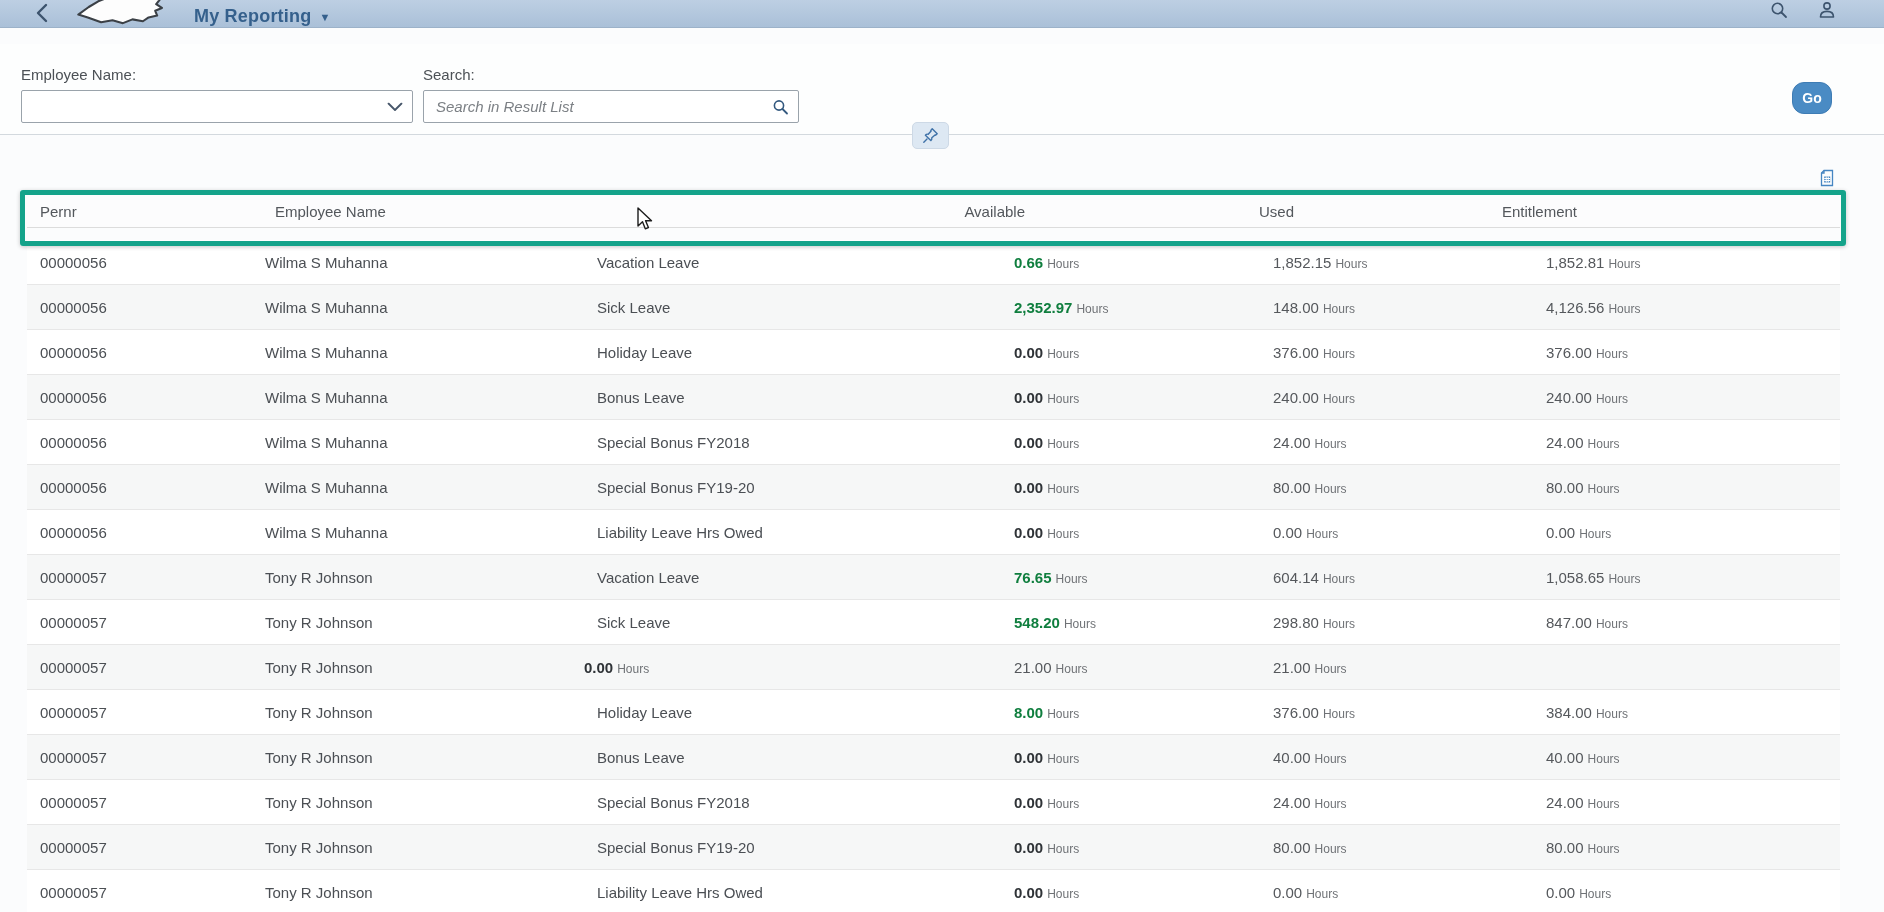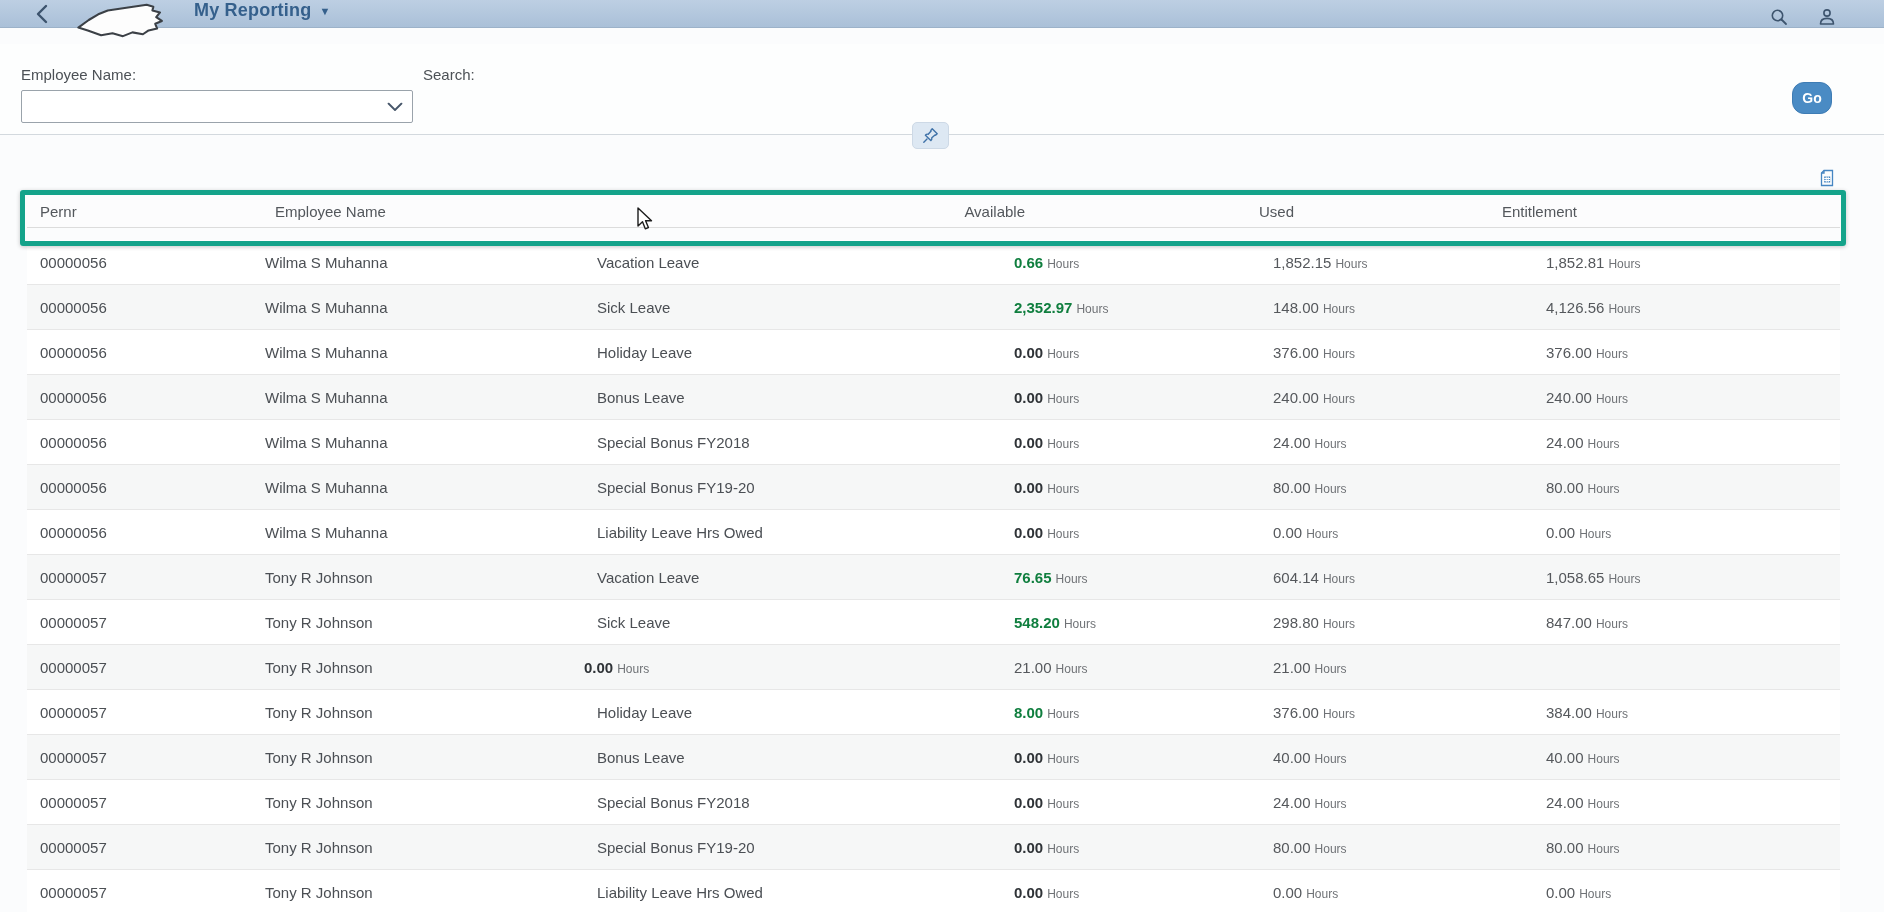--- a/index.html
+++ b/index.html
@@ -4,21 +4,21 @@
 <style>
   * { margin:0; padding:0; box-sizing:border-box; }
   html,body { width:1884px; height:912px; overflow:hidden; background:#fff;
               font-family:"Liberation Sans","DejaVu Sans",sans-serif; }
   .app { position:relative; width:1884px; height:912px; background:#fbfcfd; }
 
   
   .shell { position:absolute; top:0; left:0; width:100%; height:28px;
            background:linear-gradient(#bdcfe3,#aac0d8);
            border-bottom:1px solid #97accO; border-bottom:1px solid #9cb2c9;
-           display:flex; align-items:flex-start; }
+           display:flex; align-items:flex-end; }
   .back-btn { background:none; border:none; cursor:pointer; margin-left:28px;
               width:28px; height:28px; display:flex; align-items:center; justify-content:center; }
   .logo { margin-left:18px; width:96px; height:40px; display:flex; align-items:center; }
   .title-wrap { margin-left:24px; display:flex; align-items:center; gap:8px; cursor:pointer; }
   .title-wrap .ttl { font-size:18px; font-weight:bold; color:#35608c; letter-spacing:.2px; }
   .title-wrap .caret { font-size:11px; color:#35608c; }
   .shell-spacer { flex:1; }
   .shell-icon-btn { background:none; border:none; cursor:pointer; width:34px; height:34px;
                     display:flex; align-items:center; justify-content:center; }
   .shell-icon-btn.search { margin-right:14px; }
@@ -126,20 +126,29 @@
         <input value="" style="">
         <span class="box-icon">
           <svg width="16" height="9" viewBox="0 0 16 9">
             <polyline points="1.5,1 8,7.5 14.5,1" fill="none" stroke="#47566a" stroke-width="1.8" stroke-linecap="round" stroke-linejoin="round"></polyline>
           </svg>
         </span>
       </div>
     </div>
     <div class="f-field srch">
       <label class="f-label">Search:</label>
+      <div class="searchbox">
+        <input placeholder="Search in Result List" style="">
+        <span class="box-icon">
+          <svg width="17" height="17" viewBox="0 0 17 17">
+            <circle cx="7" cy="7" r="4.6" fill="none" stroke="#34597f" stroke-width="1.6"></circle>
+            <line x1="10.5" y1="10.5" x2="15" y2="15" stroke="#34597f" stroke-width="1.8" stroke-linecap="round"></line>
+          </svg>
+        </span>
+      </div>
     </div>
     <button class="go-btn">Go</button>
   </section>
 
   <button class="pin-btn">
     <svg width="17" height="17" viewBox="0 0 17 17">
       <g fill="none" stroke="#3f72a8" stroke-width="1.4" stroke-linecap="round" stroke-linejoin="round">
         <path d="M10.2 1.8 L15.2 6.8 L13.6 8.2 L13 7.9 L9.8 10.8 C10 12 9.6 13 8.8 13.6 L3.4 8.2 C4 7.4 5 7 6.2 7.2 L9.1 4 L8.8 3.4 Z"></path>
         <line x1="5" y1="12" x2="1.8" y2="15.2"></line>
       </g>

